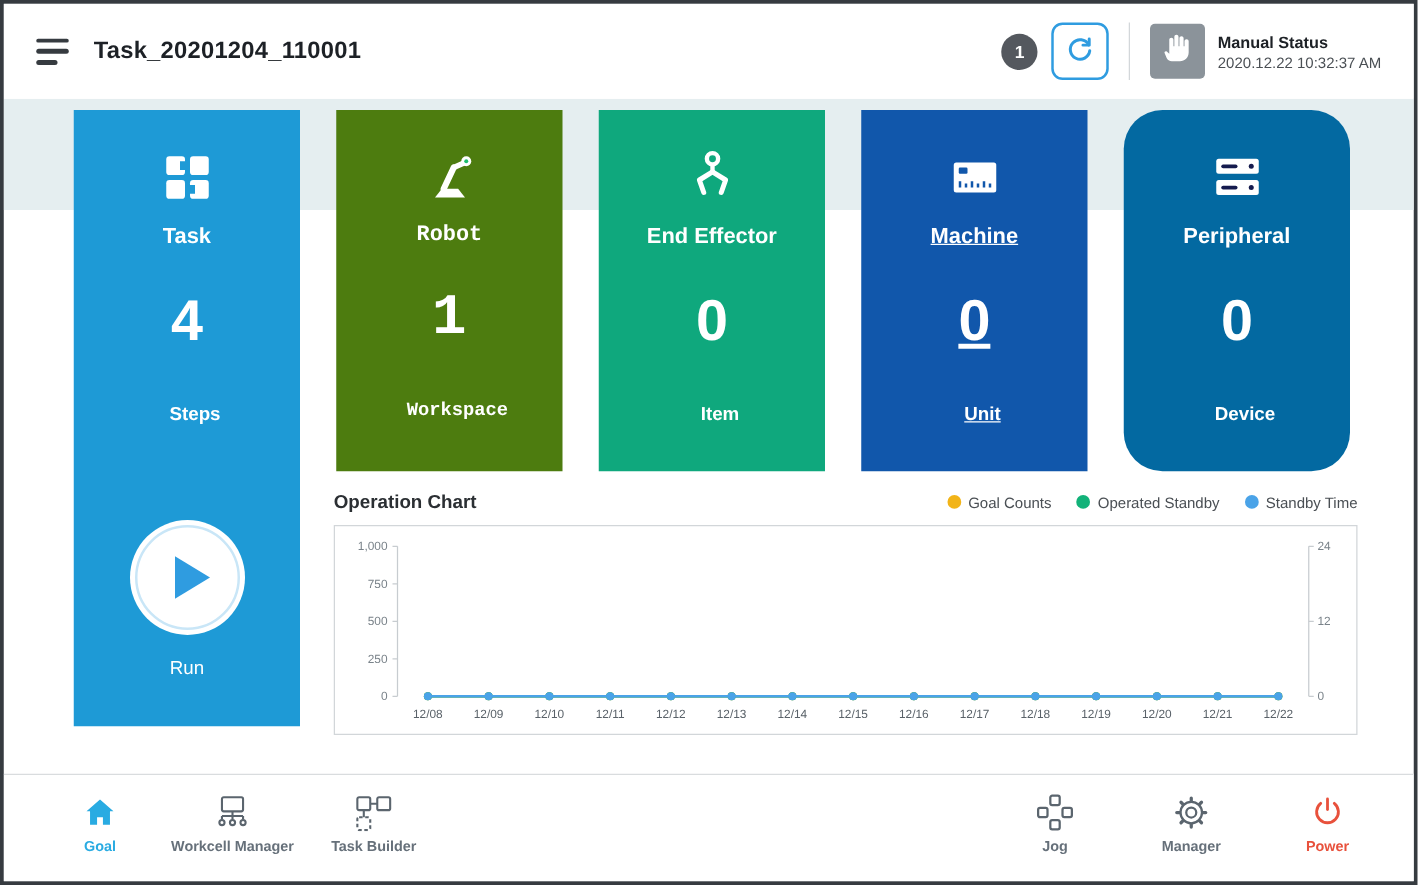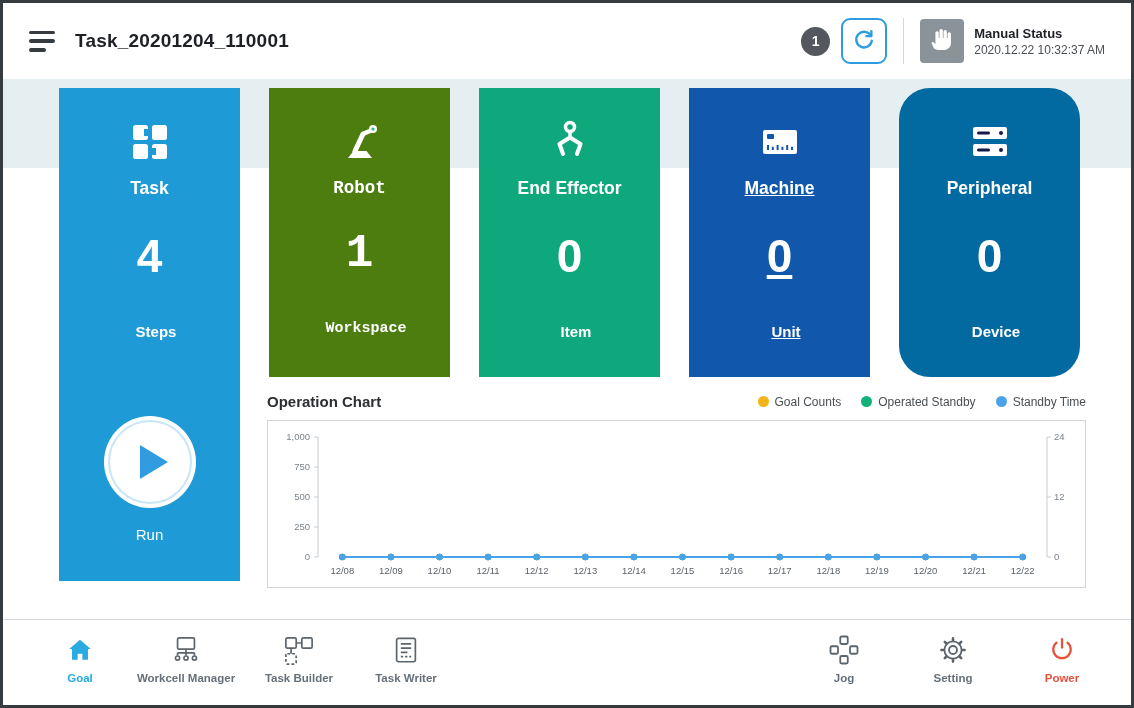--- a/index.html
+++ b/index.html
@@ -357,30 +357,20 @@
         <svg width="32" height="30" viewBox="0 0 34 32" fill="none" stroke="#5b656e" stroke-width="1.8">
           <rect x="3" y="3" width="11" height="11" rx="1.5"></rect>
           <rect x="20" y="3" width="11" height="11" rx="1.5"></rect>
           <rect x="3" y="20" width="11" height="11" rx="1.5" stroke-dasharray="3 2.2"></rect>
           <path d="M14 8.5 h6 M8.5 14 v6"></path>
         </svg>
       </div>
       <div class="nav-label">Task Builder</div>
     </div>
 
-    <div class="nav-item" id="nav-taskwriter">
-      <div class="nav-icon">
-        <svg width="30" height="30" viewBox="0 0 32 32" fill="none" stroke="#5b656e" stroke-width="1.8">
-          <rect x="6" y="3.5" width="20" height="25" rx="2"></rect>
-          <path d="M10.5 9.5 h11 M10.5 14 h11 M10.5 18.5 h7"></path>
-          <path d="M10.5 23 h11" stroke-dasharray="2.5 2"></path>
-        </svg>
-      </div>
-      <div class="nav-label">Task Writer</div>
-    </div>
 
 
     <div class="nav-item" id="nav-jog">
       <div class="nav-icon">
         <svg width="32" height="32" viewBox="0 0 32 32" fill="none" stroke="#5b656e" stroke-width="1.8">
           <rect x="12.25" y="2.5" width="7.5" height="7.5" rx="1.5"></rect>
           <rect x="12.25" y="22" width="7.5" height="7.5" rx="1.5"></rect>
           <rect x="2.5" y="12.25" width="7.5" height="7.5" rx="1.5"></rect>
           <rect x="22" y="12.25" width="7.5" height="7.5" rx="1.5"></rect>
         </svg>
@@ -391,21 +381,21 @@
     <div class="nav-item" id="nav-setting">
       <div class="nav-icon">
         <svg width="32" height="32" viewBox="0 0 32 32" fill="none" stroke="#5b656e" stroke-width="1.8">
           <circle cx="16" cy="16" r="4"></circle>
           <circle cx="16" cy="16" r="8.6"></circle>
           <g stroke-width="2.6" stroke-linecap="round">
             <path d="M16 4.4 v2.4 M16 25.2 v2.4 M4.4 16 h2.4 M25.2 16 h2.4 M7.8 7.8 l1.7 1.7 M22.5 22.5 l1.7 1.7 M24.2 7.8 l-1.7 1.7 M9.5 22.5 l-1.7 1.7"></path>
           </g>
         </svg>
       </div>
-      <div class="nav-label">Setting</div>
+      <div class="nav-label">Manager</div>
     </div>
 
     <div class="nav-item power" id="nav-power">
       <div class="nav-icon">
         <svg width="30" height="30" viewBox="0 0 32 32" fill="none" stroke="#e8513c" stroke-width="2.4" stroke-linecap="round">
           <path d="M16 4.5 v9"></path>
           <path d="M10.2 8.2 a9.3 9.3 0 1 0 11.6 0"></path>
         </svg>
       </div>
       <div class="nav-label">Power</div>

